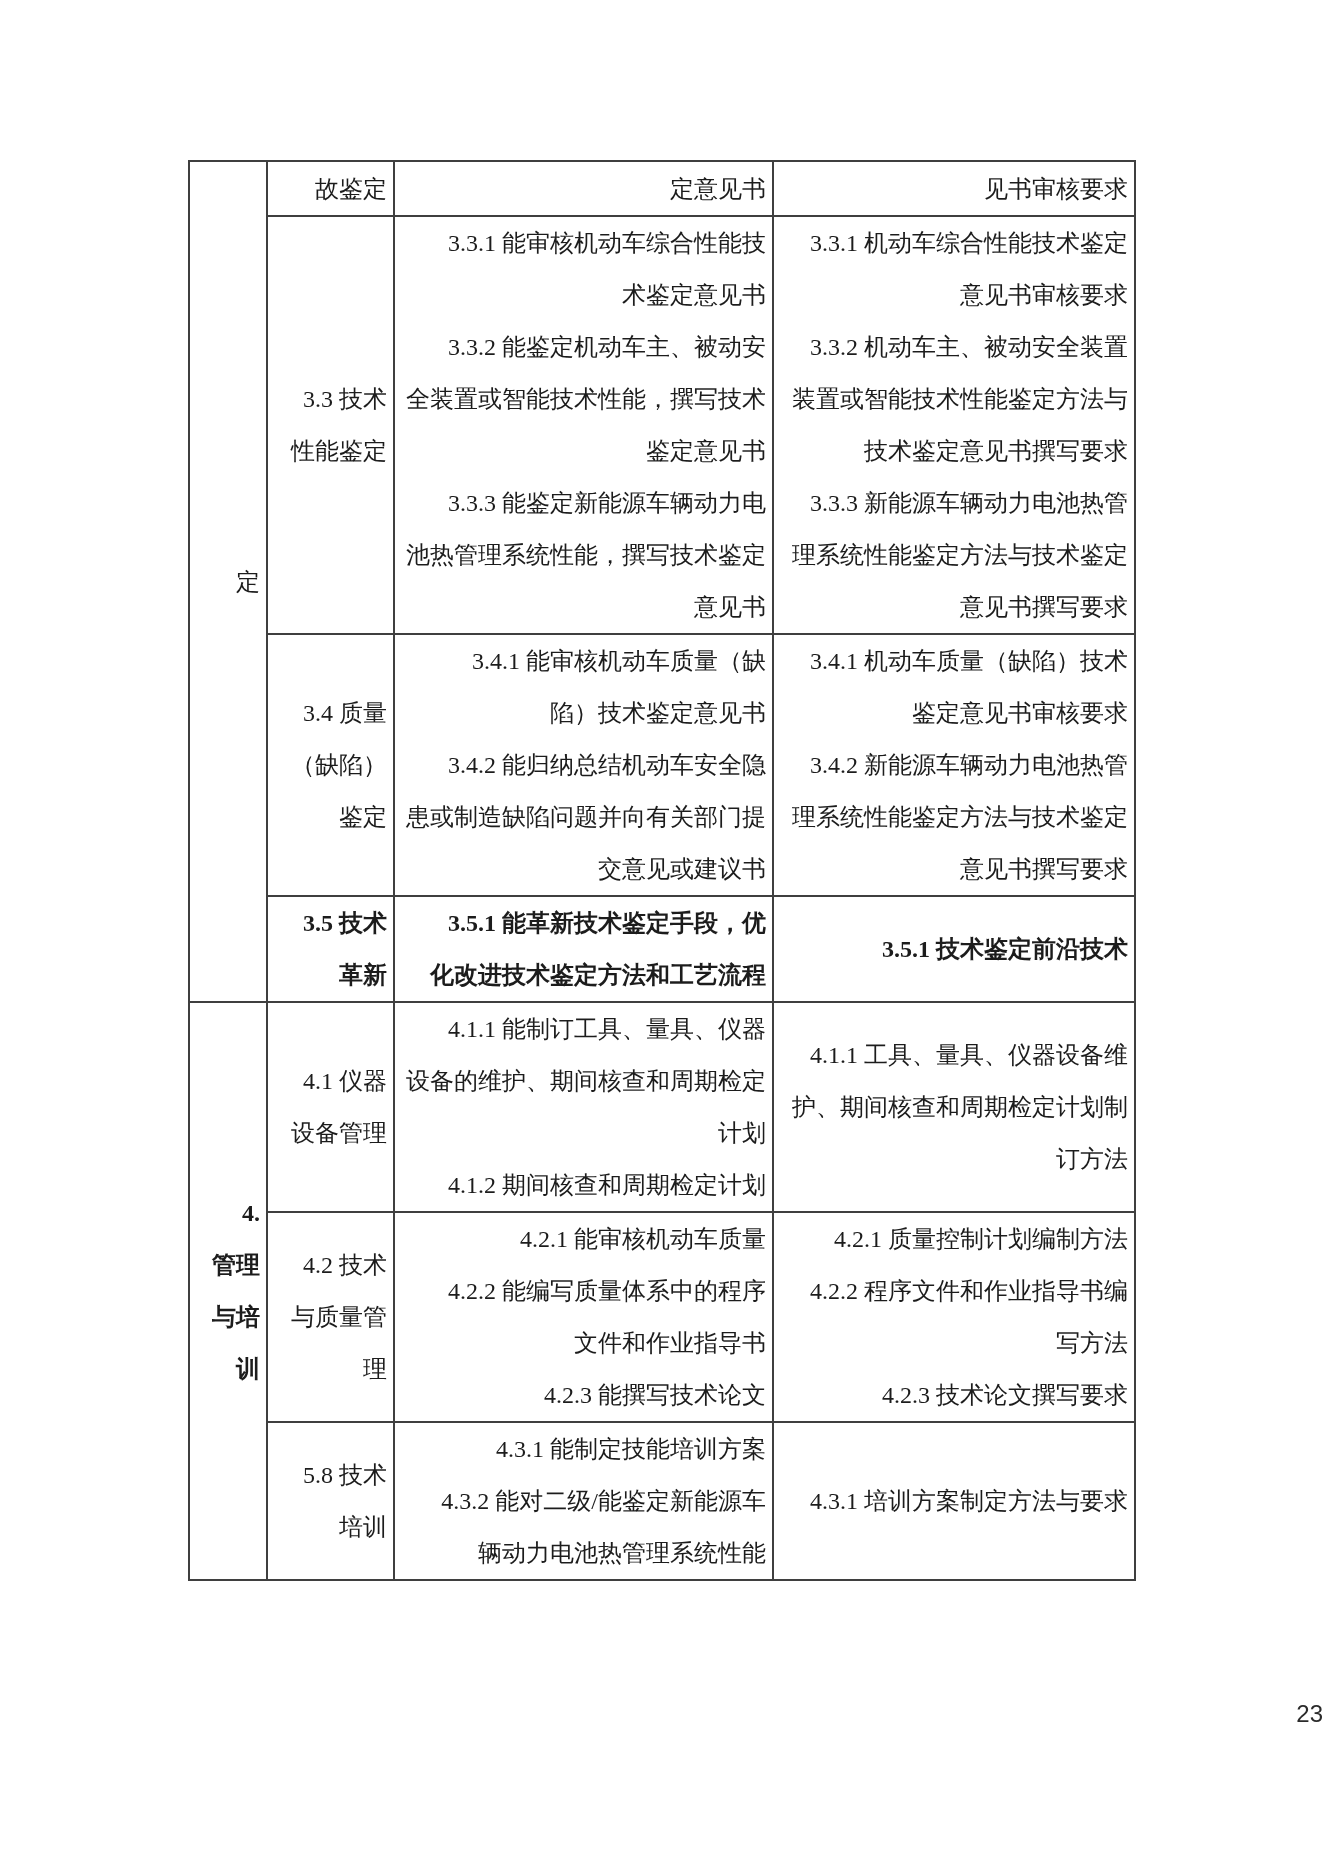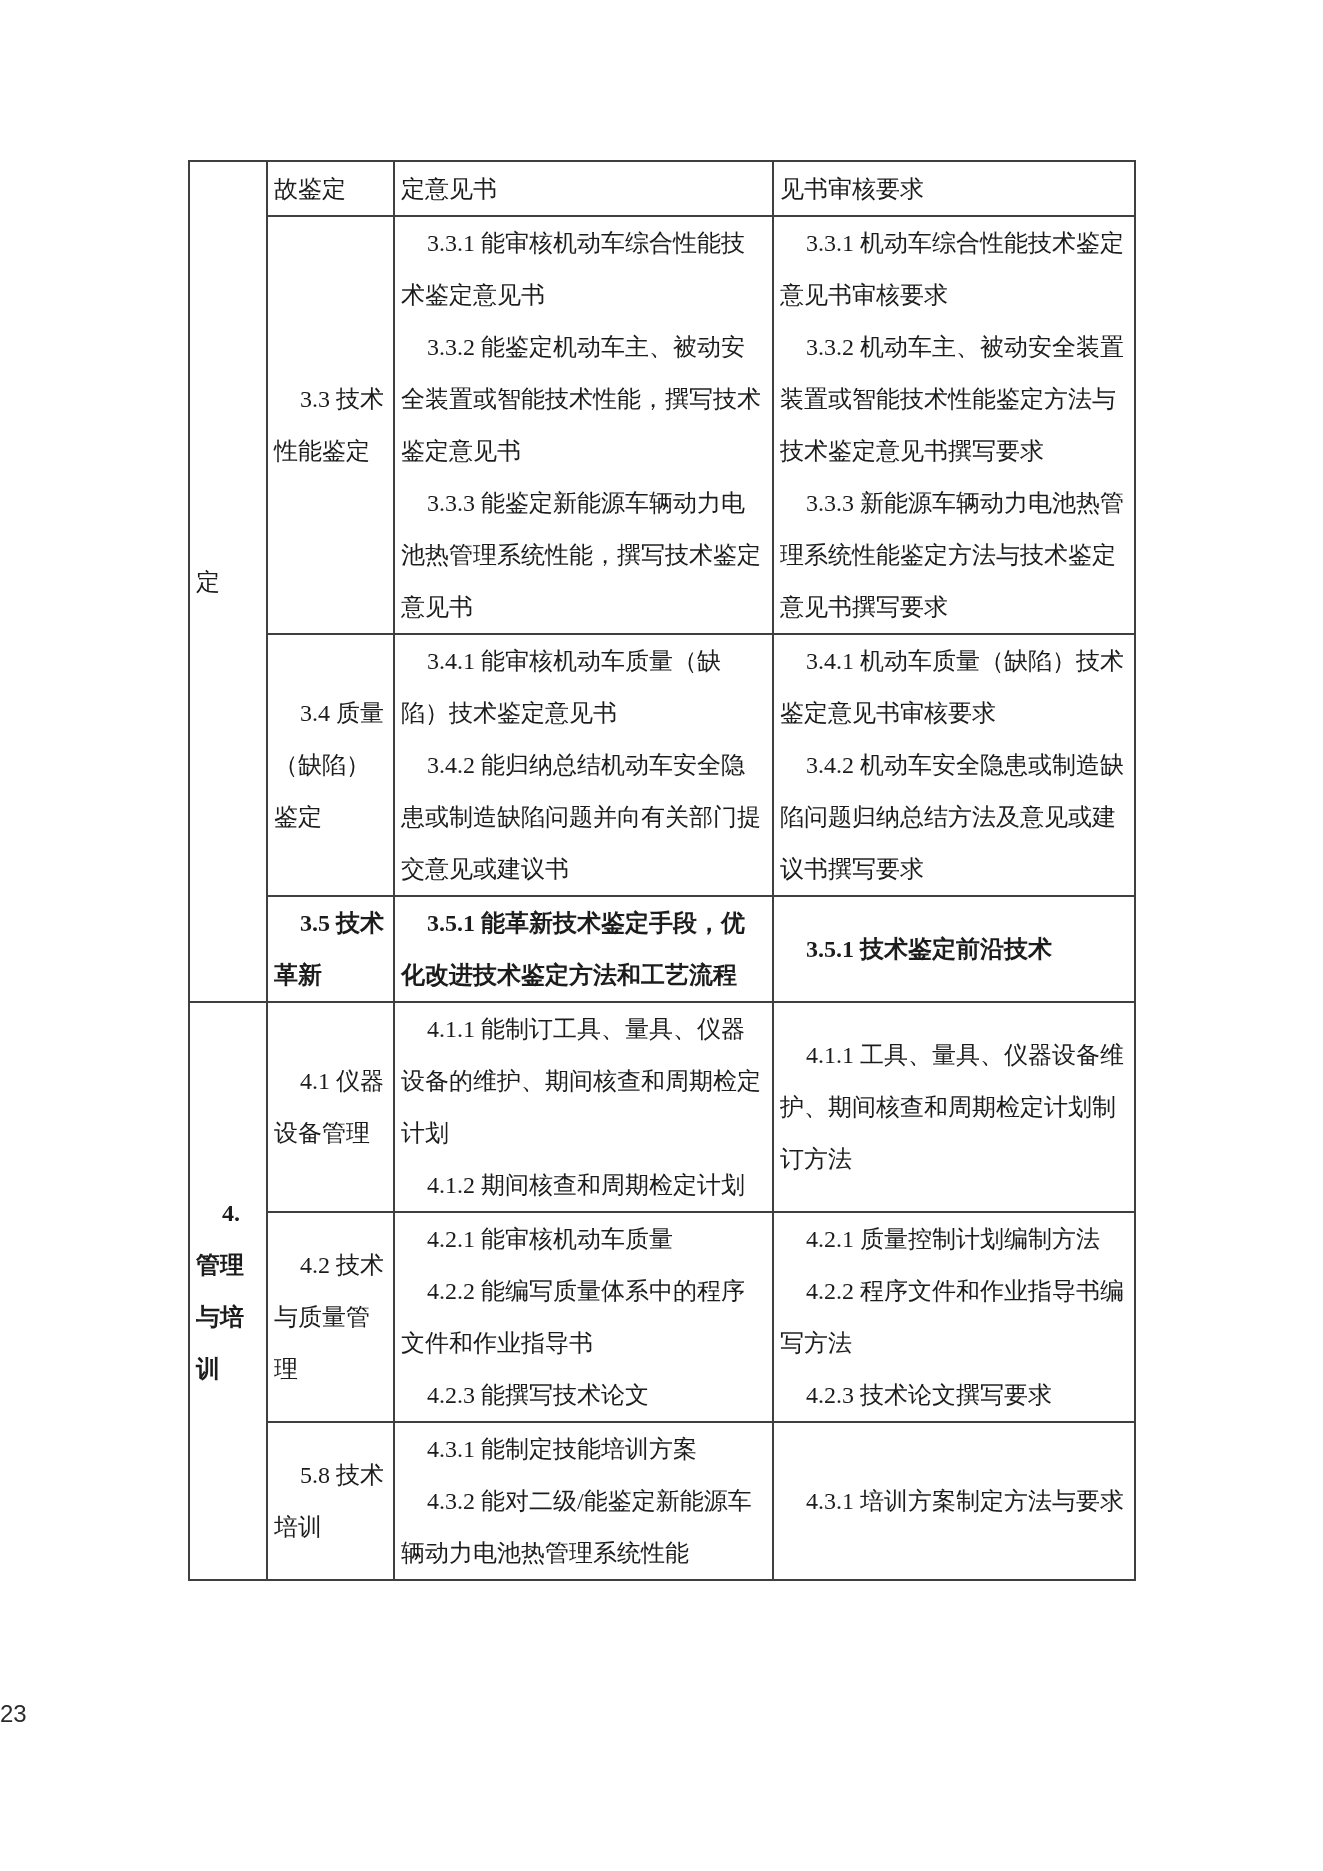--- a/index.html
+++ b/index.html
@@ -20,20 +20,21 @@
     border-collapse: collapse;
     table-layout: fixed;
   }
   table.std td {
     border: 2px solid #3f3f3f;
     vertical-align: middle;
     padding: 0 6px;
     font-size: 24px;
     line-height: 52px;
     word-break: break-all;
+    text-align: right;
   }
   col.c1 { width: 78px; }
   col.c2 { width: 127px; }
   col.c3 { width: 379px; }
   col.c4 { width: 362px; }
 
   td.c3cell { padding: 0 6px 0 10px; }
   td.c4cell { padding: 0 4px 0 10px; }
 
   p.para, p.labelp, p.fragp { margin: 0; }
@@ -50,21 +51,21 @@
   tr.r34 { height: 260px; }
   tr.r35 { height: 104px; font-weight: bold; }
   tr.r41 { height: 209px; }
   tr.r42 { height: 208px; }
   tr.r43 { height: 157px; }
 
   .pageNum {
     position: absolute;
     left: 0; top: 1700px;
     width: 1323px;
-    text-align: left;
+    text-align: right;
     font-family: "Liberation Sans", sans-serif;
     font-size: 24px;
     color: #2b2b2b;
   }
 </style>
 </head>
 <body>
 
 <div class="page">
 
@@ -111,21 +112,21 @@
     <tr class="r34">
       <td>
         <p class="labelp">3.4 质量（缺陷）鉴定</p>
       </td>
       <td class="c3cell">
         <p class="para">3.4.1 能审核机动车质量（缺陷）技术鉴定意见书</p>
         <p class="para">3.4.2 能归纳总结机动车安全隐患或制造缺陷问题并向有关部门提交意见或建议书</p>
       </td>
       <td class="c4cell">
         <p class="para">3.4.1 机动车质量（缺陷）技术鉴定意见书审核要求</p>
-        <p class="para">3.4.2 机动车安全隐患或制造缺陷问题归纳总结方法及意见或建议书撰写要求</p>
+        <p class="para">3.4.2 新能源车辆动力电池热管理系统性能鉴定方法与技术鉴定意见书撰写要求</p>
       </td>
     </tr>
 
     <tr class="r35">
       <td>
         <p class="labelp">3.5 技术革新</p>
       </td>
       <td class="c3cell">
         <p class="para">3.5.1 能革新技术鉴定手段，优化改进技术鉴定方法和工艺流程</p>
       </td>

